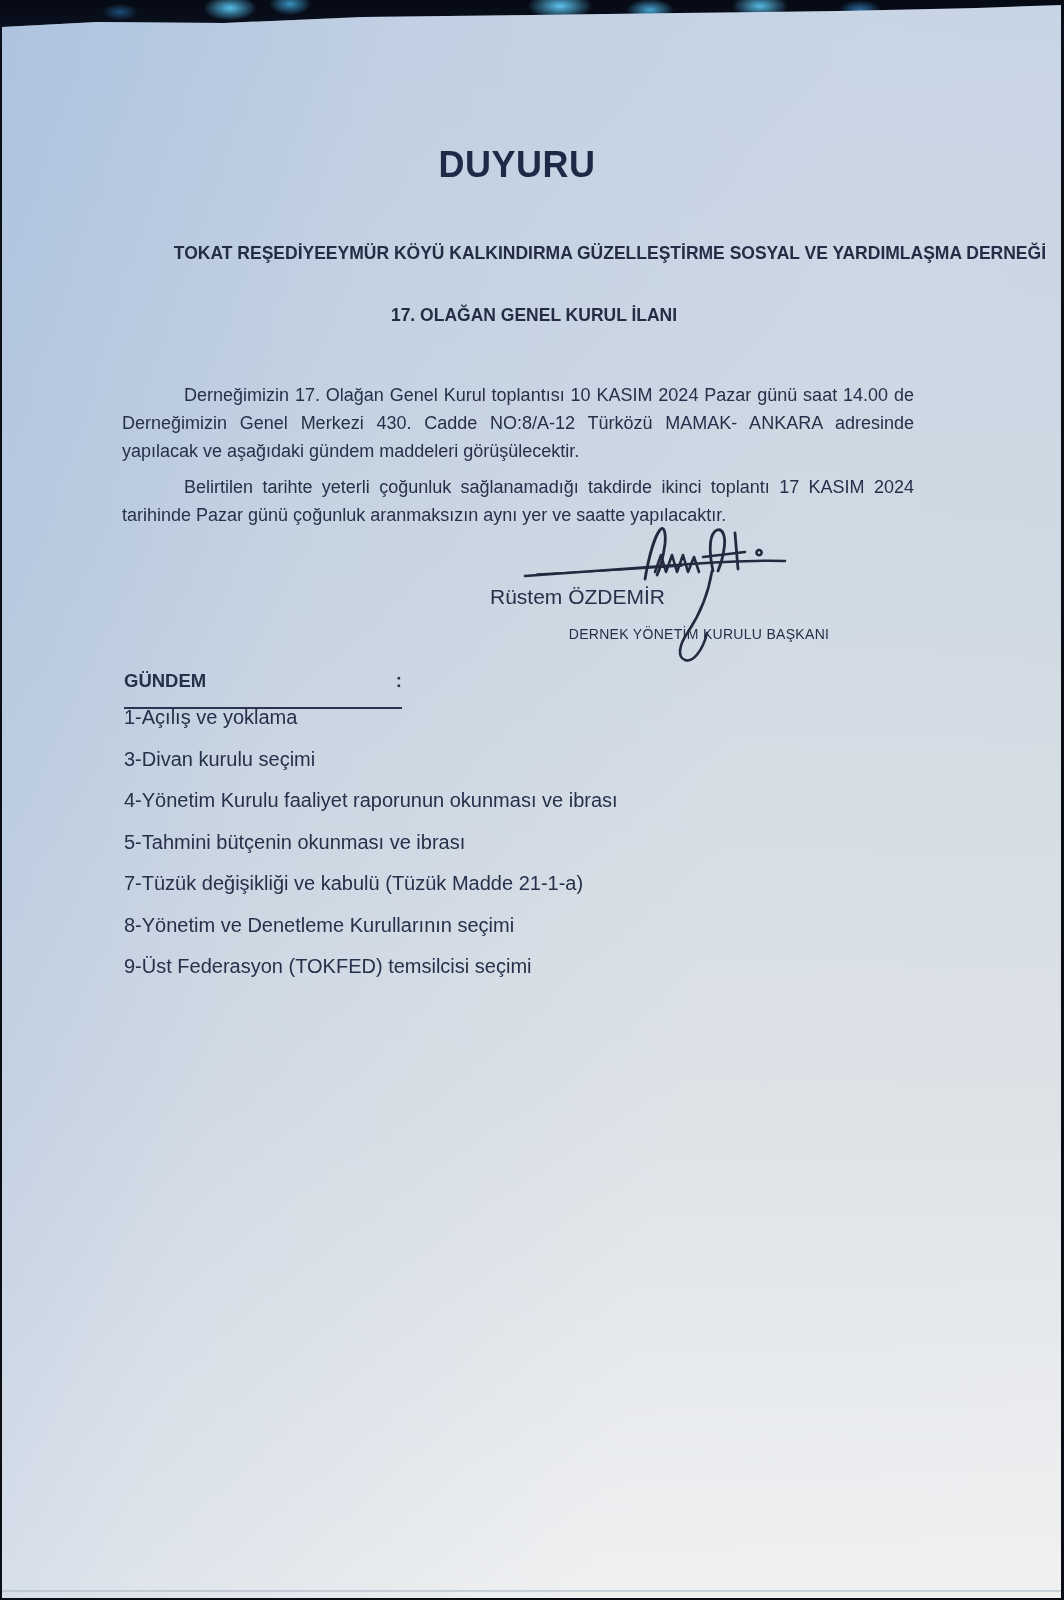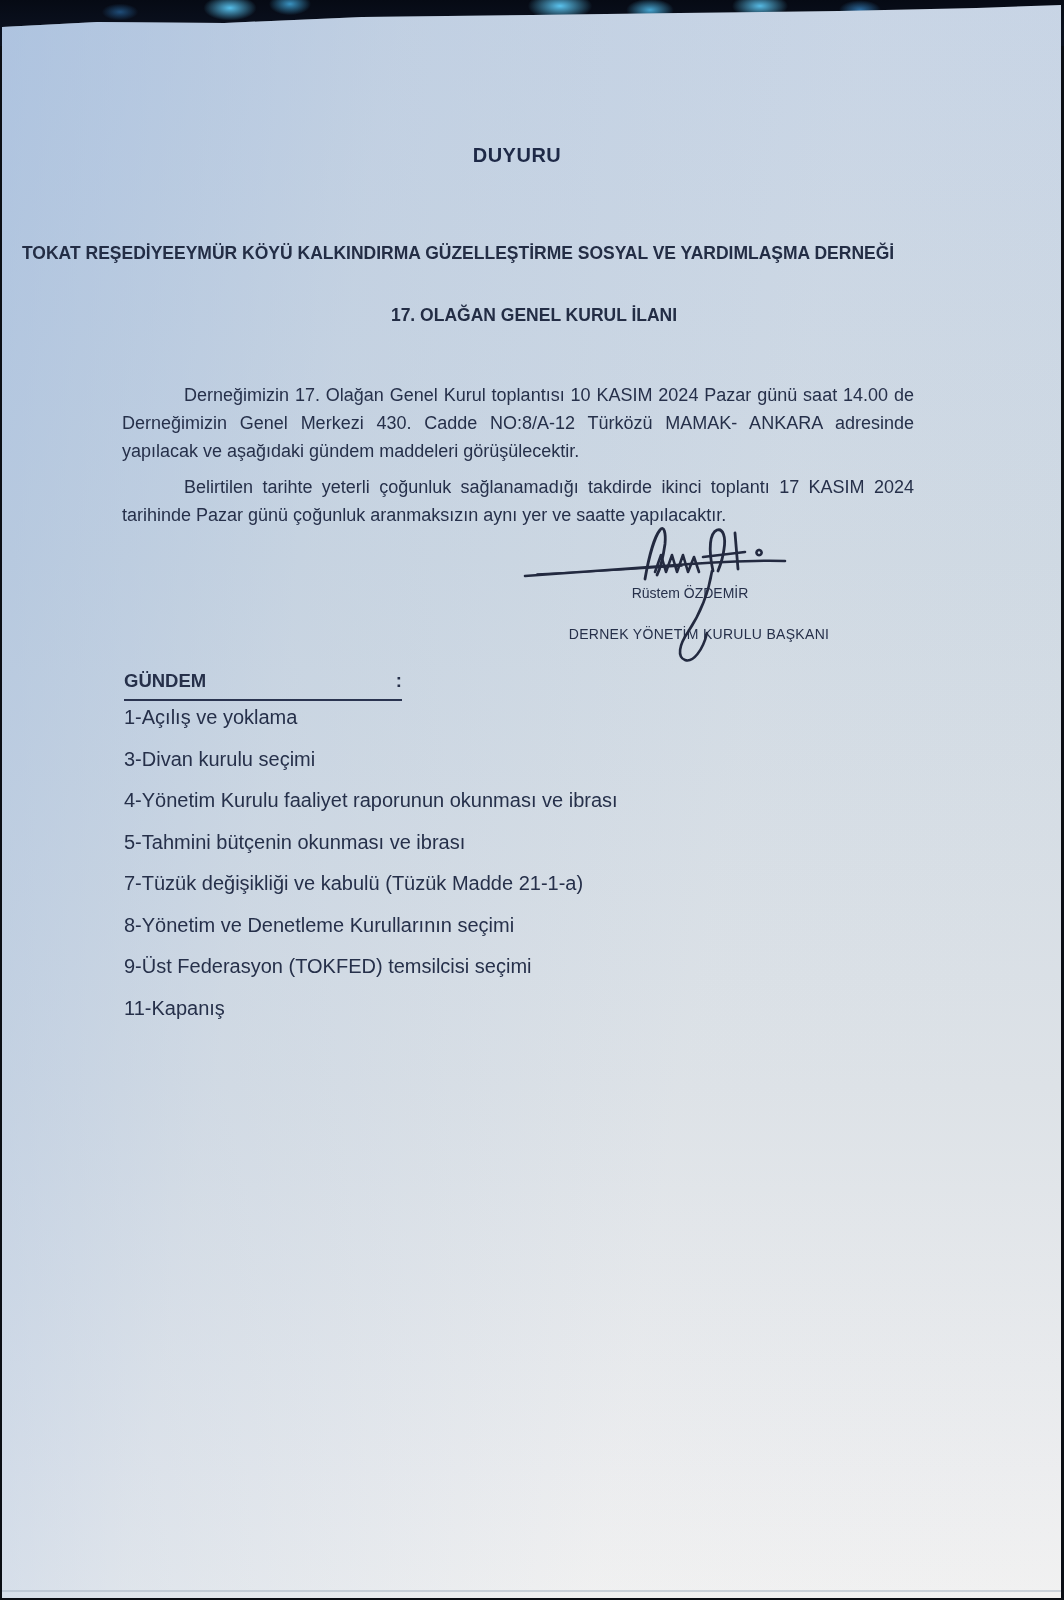--- a/index.html
+++ b/index.html
@@ -32,55 +32,55 @@
       linear-gradient(100deg, rgba(148,178,218,.50) 0%, rgba(176,196,220,.28) 30%, rgba(222,228,234,.05) 65%, rgba(240,241,242,0) 100%),
       linear-gradient(180deg,#c7d4e5 0%,#cfd9e3 35%,#dde2e7 68%,#ecedef 92%,#f1f1f1 100%);
   }
   .paper::after{ 
     content:"";position:absolute;left:0;right:0;bottom:6px;height:2px;
     background:rgba(170,182,196,.55);
   }
   .ink{color:#26304a;}
   .doc-title{
     position:absolute;left:0;width:1030px;top:144px;
-    text-align:center;font-size:20px;font-weight:bold;
+    text-align:center;font-size:36px;font-weight:bold;
     letter-spacing:.5px;color:#1e2947;
   }
   .org-line{
     position:absolute;left:20px;width:1024px;top:243px;
-    text-align:left;font-size:17.5px;font-weight:600;color:#232d45;
+    text-align:right;font-size:17.5px;font-weight:600;color:#232d45;
   }
   .subtitle{
     position:absolute;left:20px;width:1024px;top:305px;
     text-align:center;font-size:17.5px;font-weight:600;color:#232d45;
   }
   .para{
     position:absolute;left:120px;width:792px;
     font-size:18px;line-height:28px;text-align:justify;text-indent:62px;
   }
   .para1{top:381px;}
   .para2{top:473px;}
   .signer-name{
     position:absolute;left:488px;width:400px;top:585px;
-    text-align:center;font-size:14px;color:#26304a;
+    text-align:left;font-size:21px;color:#26304a;
   }
   .signer-title{
     position:absolute;left:497px;width:400px;top:626px;
     text-align:center;font-size:14px;letter-spacing:.3px;color:#26304a;
   }
   .signature-svg{
     position:absolute;left:505px;top:516px;width:290px;height:150px;
     pointer-events:none;
   }
   .signature-svg path{stroke:#232a40;fill:none;stroke-linecap:round;stroke-linejoin:round;}
   .agenda-heading{
     position:absolute;left:122px;top:670px;width:278px;
     display:flex;justify-content:space-between;align-items:flex-end;
     font-size:18.5px;font-weight:bold;color:#26304a;
-    border-bottom:2.5px solid #2a3450;padding-bottom:7px;
+    border-bottom:2.5px solid #2a3450;padding-bottom:15px;
   }
   .agenda-list{position:absolute;left:122px;top:708px;width:700px;}
   .agenda-item{
     font-size:20px;line-height:18px;color:#26304a;
     margin-bottom:23.5px;white-space:nowrap;
   }
 </style>
 </head>
 <body>
 
@@ -122,17 +122,16 @@
     </div>
 
     <div class="agenda-list">
       <div class="agenda-item">1-Açılış ve yoklama</div>
       <div class="agenda-item">3-Divan kurulu seçimi</div>
       <div class="agenda-item">4-Yönetim Kurulu faaliyet raporunun okunması ve ibrası</div>
       <div class="agenda-item">5-Tahmini bütçenin okunması ve ibrası</div>
       <div class="agenda-item">7-Tüzük değişikliği ve kabulü (Tüzük Madde 21-1-a)</div>
       <div class="agenda-item">8-Yönetim ve Denetleme Kurullarının seçimi</div>
       <div class="agenda-item">9-Üst Federasyon (TOKFED) temsilcisi seçimi</div>
-      <div class="agenda-item">11-Kapanış</div>
     </div>
 
   </div>
 </div>
 
 </body></html>

